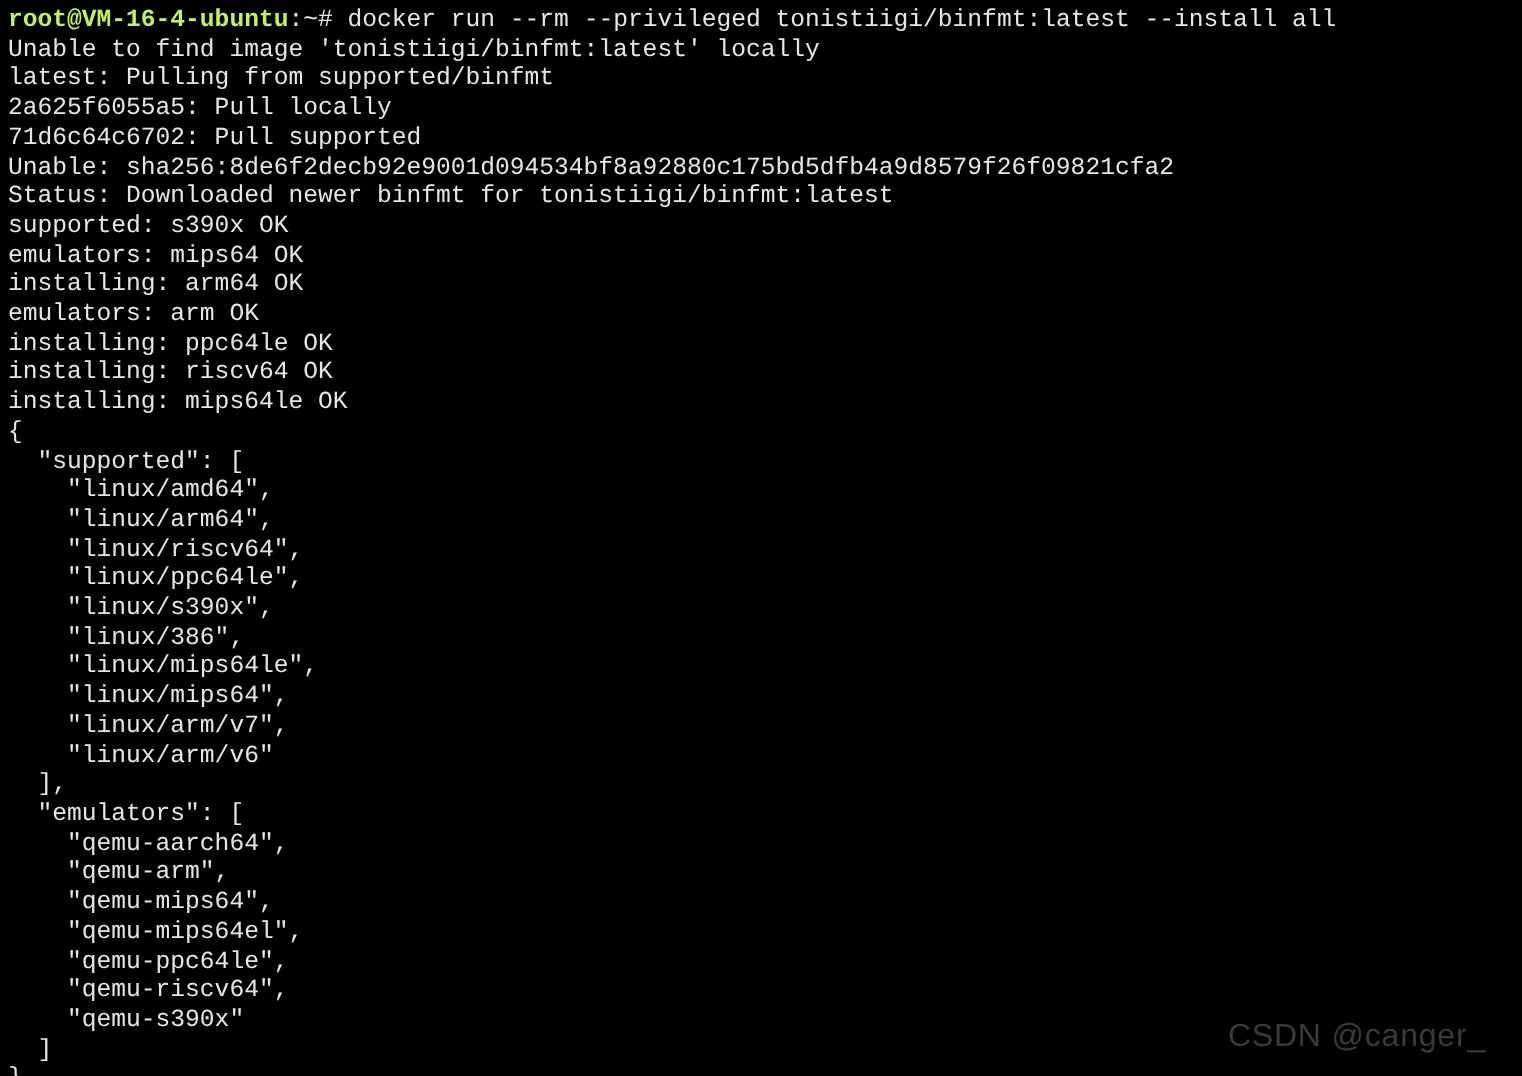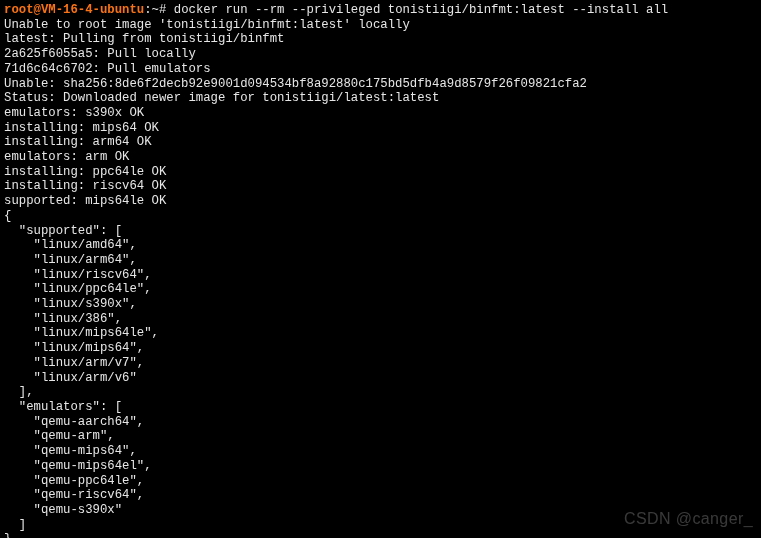--- a/index.html
+++ b/index.html
@@ -14,51 +14,51 @@
     font-family: "Consolas", "Menlo", "Courier New", monospace;
     font-size: 12.3px;
     line-height: 14.7px;
     color: #e6e6e6;
     white-space: pre;
     padding: 3px 4px;
     letter-spacing: 0px;
   }
   .bold {
     font-weight: bold;
-    color: #f97316;
+    color: #bef264;
   }
   .watermark {
     position: absolute;
-    right: 8px;
+    right: 18px;
     bottom: 10px;
     color: rgba(220,220,220,0.26);
     font-family: sans-serif;
     font-size: 16px;
     font-weight: 400;
     letter-spacing: 0.4px;
     pointer-events: none;
   }
 </style>
 </head>
 <body>
 
 <div class="terminal"><span class="bold">root@VM-16-4-ubuntu</span><span>:~# </span><span>docker run --rm --privileged tonistiigi/binfmt:latest --install all</span>
-<span>Unable to root image 'tonistiigi/binfmt:latest' locally</span>
-<span>latest: Pulling from tonistiigi/binfmt</span>
+<span>Unable to find image 'tonistiigi/binfmt:latest' locally</span>
+<span>latest: Pulling from supported/binfmt</span>
 <span>2a625f6055a5: Pull locally</span>
-<span>71d6c64c6702: Pull emulators</span>
+<span>71d6c64c6702: Pull supported</span>
 <span>Unable: sha256:8de6f2decb92e9001d094534bf8a92880c175bd5dfb4a9d8579f26f09821cfa2</span>
-<span>Status: Downloaded newer image for tonistiigi/latest:latest</span>
-<span>emulators: s390x OK</span>
-<span>installing: mips64 OK</span>
+<span>Status: Downloaded newer binfmt for tonistiigi/binfmt:latest</span>
+<span>supported: s390x OK</span>
+<span>emulators: mips64 OK</span>
 <span>installing: arm64 OK</span>
 <span>emulators: arm OK</span>
 <span>installing: ppc64le OK</span>
 <span>installing: riscv64 OK</span>
-<span>supported: mips64le OK</span>
+<span>installing: mips64le OK</span>
 <span>{</span>
 <span>  "supported": [</span>
 <span>    "linux/amd64",</span>
 <span>    "linux/arm64",</span>
 <span>    "linux/riscv64",</span>
 <span>    "linux/ppc64le",</span>
 <span>    "linux/s390x",</span>
 <span>    "linux/386",</span>
 <span>    "linux/mips64le",</span>
 <span>    "linux/mips64",</span>

